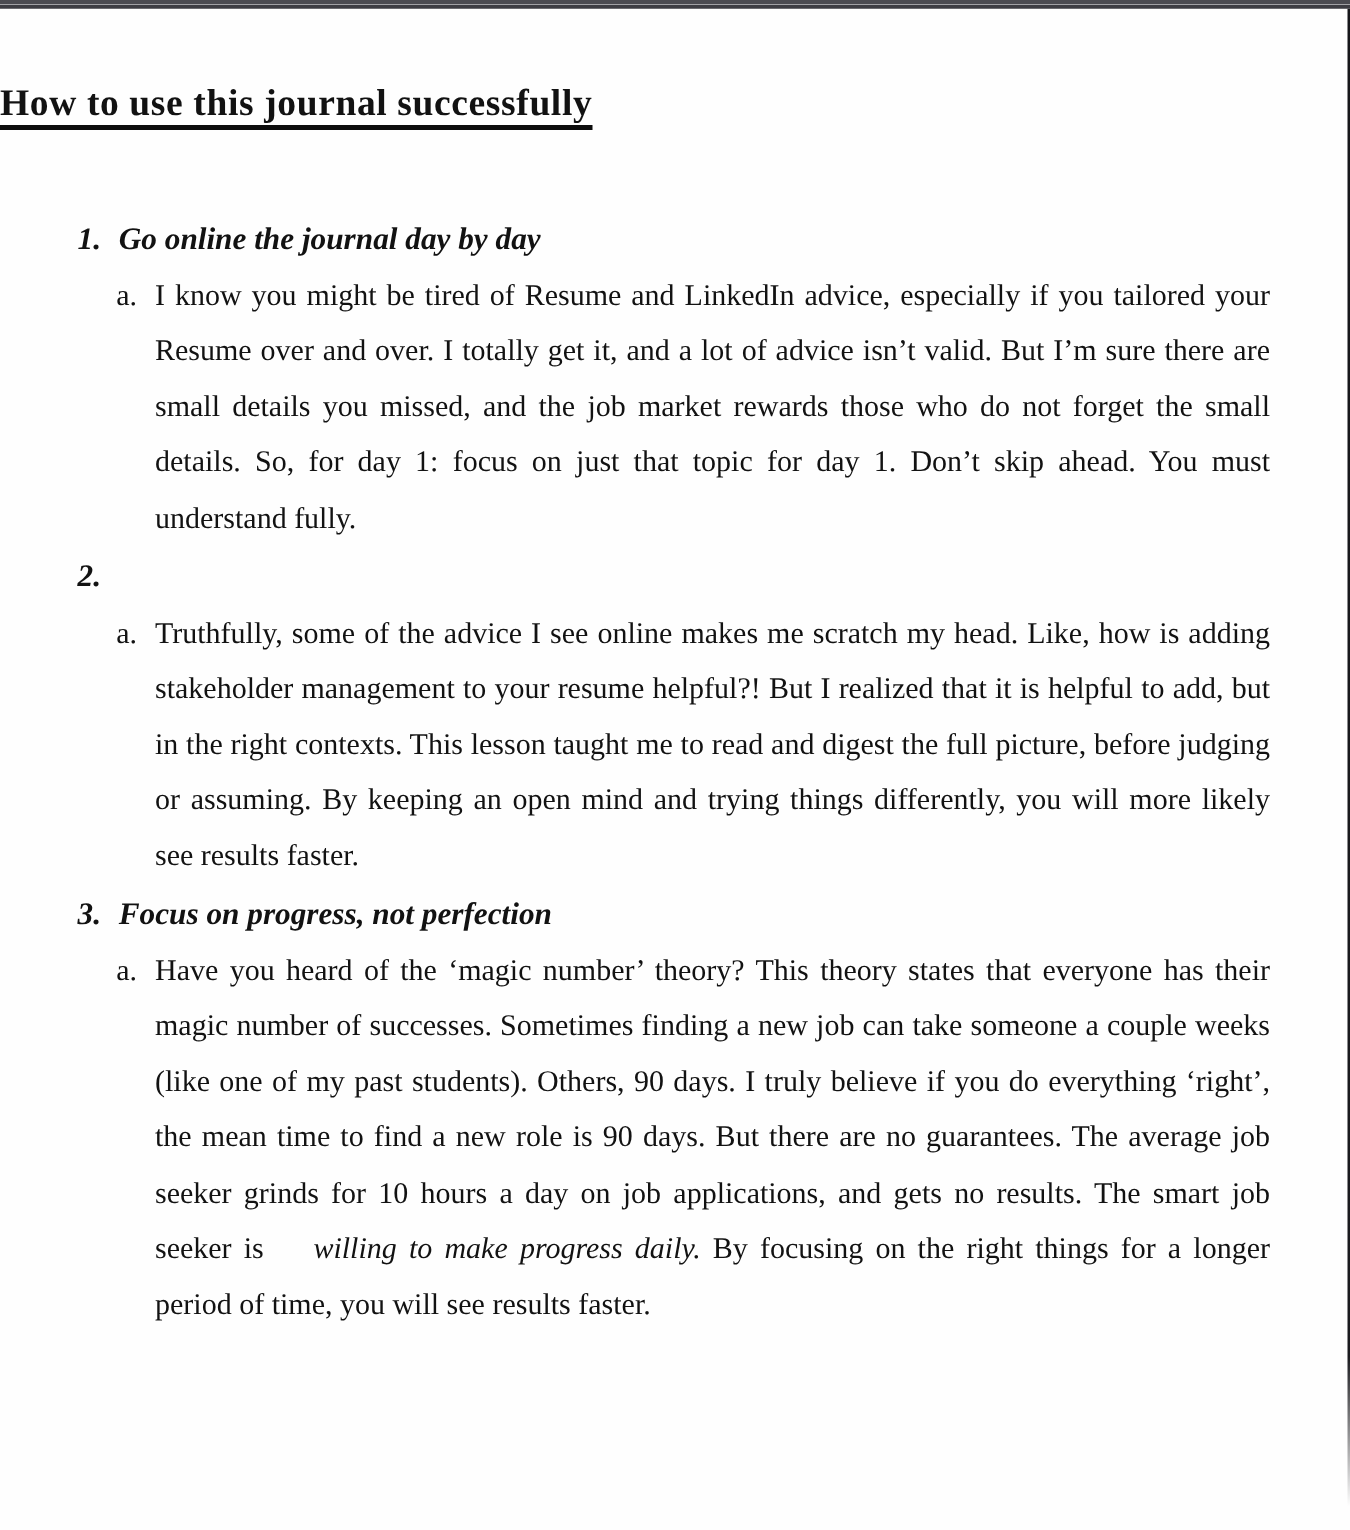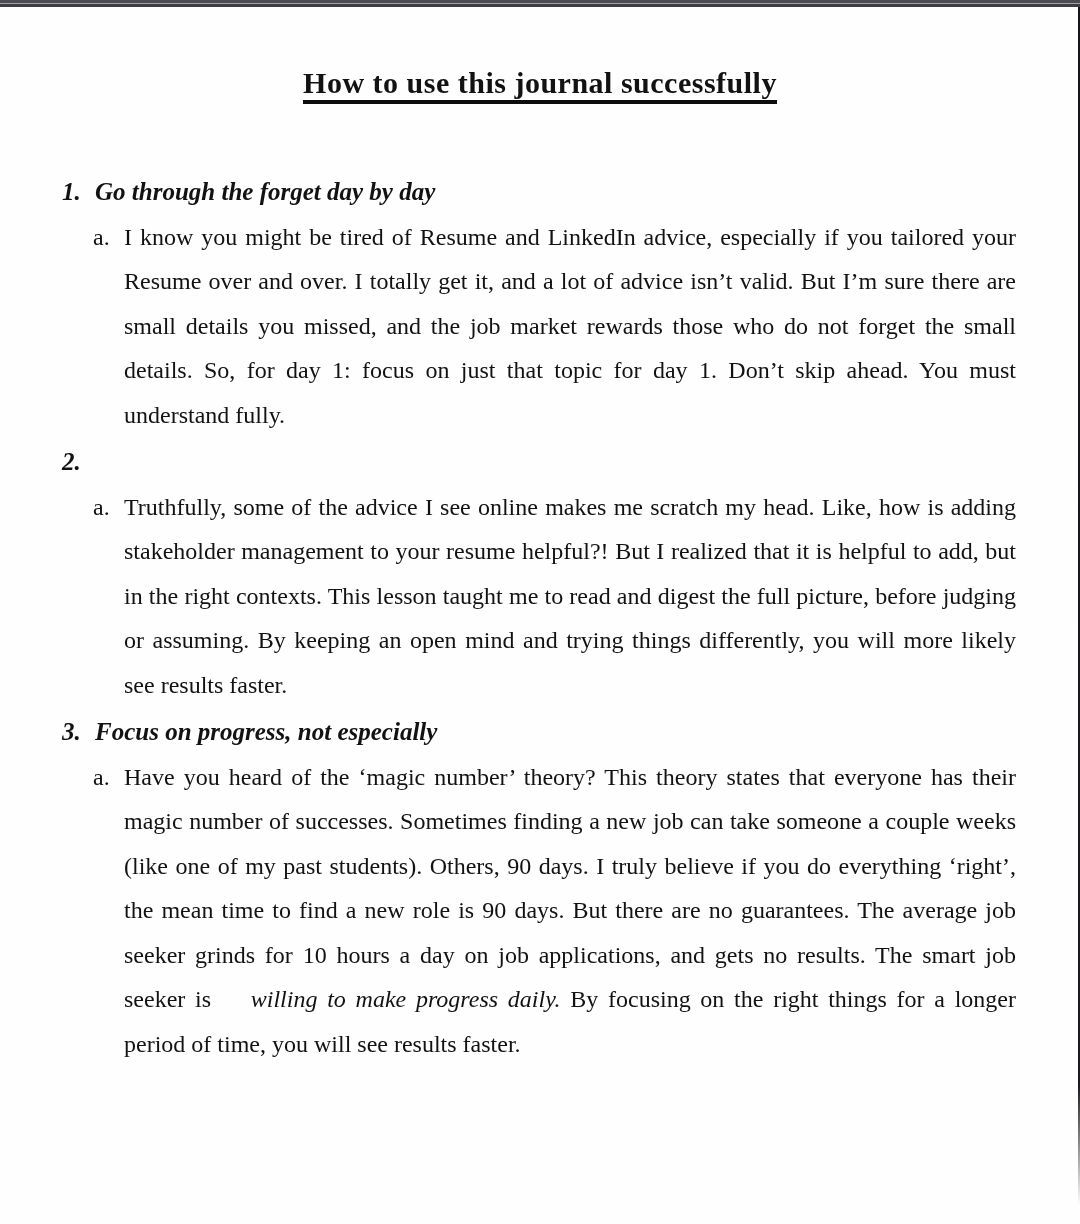--- a/index.html
+++ b/index.html
@@ -25,21 +25,20 @@
   
   .scan-rightline {
     position: absolute;
     top: 7px; right: 0;
     width: 2px; height: 1198px;
     background: linear-gradient(to bottom, #16161a 0%, #1a1a1e 90%, rgba(26,26,30,0) 100%);
   }
   .title-wrap {
     margin: 0;
     padding-top: 58px;
-    text-align: center;
     font-size: 30px;
     font-weight: bold;
     line-height: 50px;
     letter-spacing: 0.5px;
   }
   .title-inner {
     border-bottom: 4px solid #0d0d0d;
     padding-bottom: 1px;
   }
   .list {
@@ -76,42 +75,42 @@
   <div class="scan-topbar"></div>
   <div class="scan-rightline"></div>
 
   <h1 class="title-wrap"><span class="title-inner">How to use this journal successfully</span></h1>
 
   <div class="list">
 
     <div class="item">
       <div class="item-head">
         <span class="item-num">1.</span>
-        <span class="item-heading">Go through the forget day by day</span>
+        <span class="item-heading">Go online the journal day by day</span>
       </div>
       <div class="sub-row">
         <span class="sub-letter">a.</span>
         <div class="sub-para"><span>I know you might be tired of Resume and LinkedIn advice, especially if you tailored your Resume over and over. I totally get it, and a lot of advice isn’t valid. But I’m sure there are small details you missed, and the job market rewards those who do not forget the small details. So, for day 1: focus on just that topic for day 1. Don’t skip ahead. You must understand fully.</span></div>
       </div>
     </div>
 
     <div class="item">
       <div class="item-head">
         <span class="item-num">2.</span>
       </div>
       <div class="sub-row">
         <span class="sub-letter">a.</span>
         <div class="sub-para"><span>Truthfully, some of the advice I see online makes me scratch my head. Like, how is adding stakeholder management to your resume helpful?! But I realized that it is helpful to add, but in the right contexts. This lesson taught me to read and digest the full picture, before judging or assuming. By keeping an open mind and trying things differently, you will more likely see results faster.</span></div>
       </div>
     </div>
 
     <div class="item">
       <div class="item-head">
         <span class="item-num">3.</span>
-        <span class="item-heading">Focus on progress, not especially</span>
+        <span class="item-heading">Focus on progress, not perfection</span>
       </div>
       <div class="sub-row">
         <span class="sub-letter">a.</span>
         <div class="sub-para"><span>Have you heard of the ‘magic number’ theory? This theory states that everyone has their magic number of successes. Sometimes finding a new job can take someone a couple weeks (like one of my past students). Others, 90 days. I truly believe if you do everything ‘right’, the mean time to find a new role is 90 days. But there are no guarantees. The average job seeker grinds for 10 hours a day on job applications, and gets no results. The smart job seeker is </span><span class="seg-italic">willing to make progress daily.</span><span> By focusing on the right things for a longer period of time, you will see results faster.</span></div>
       </div>
     </div>
 
   </div>
 </div>
 

